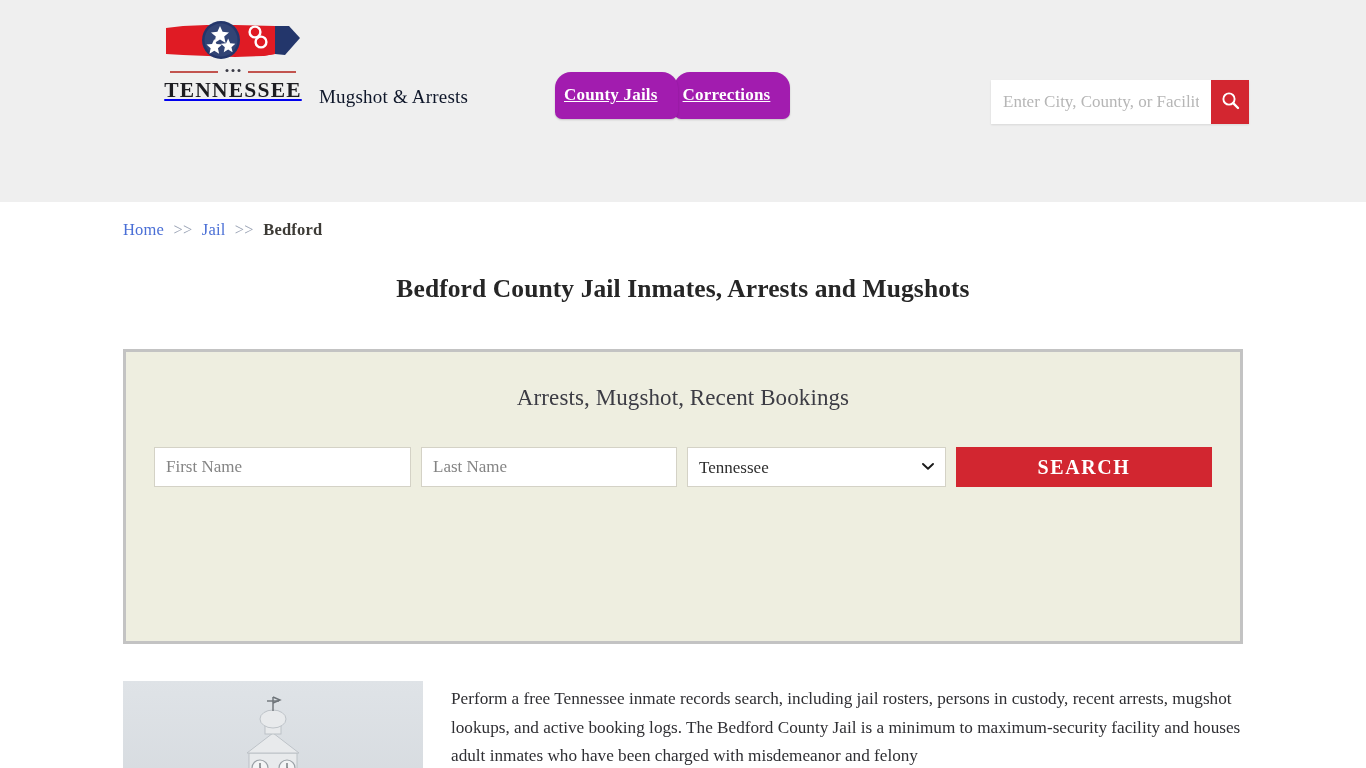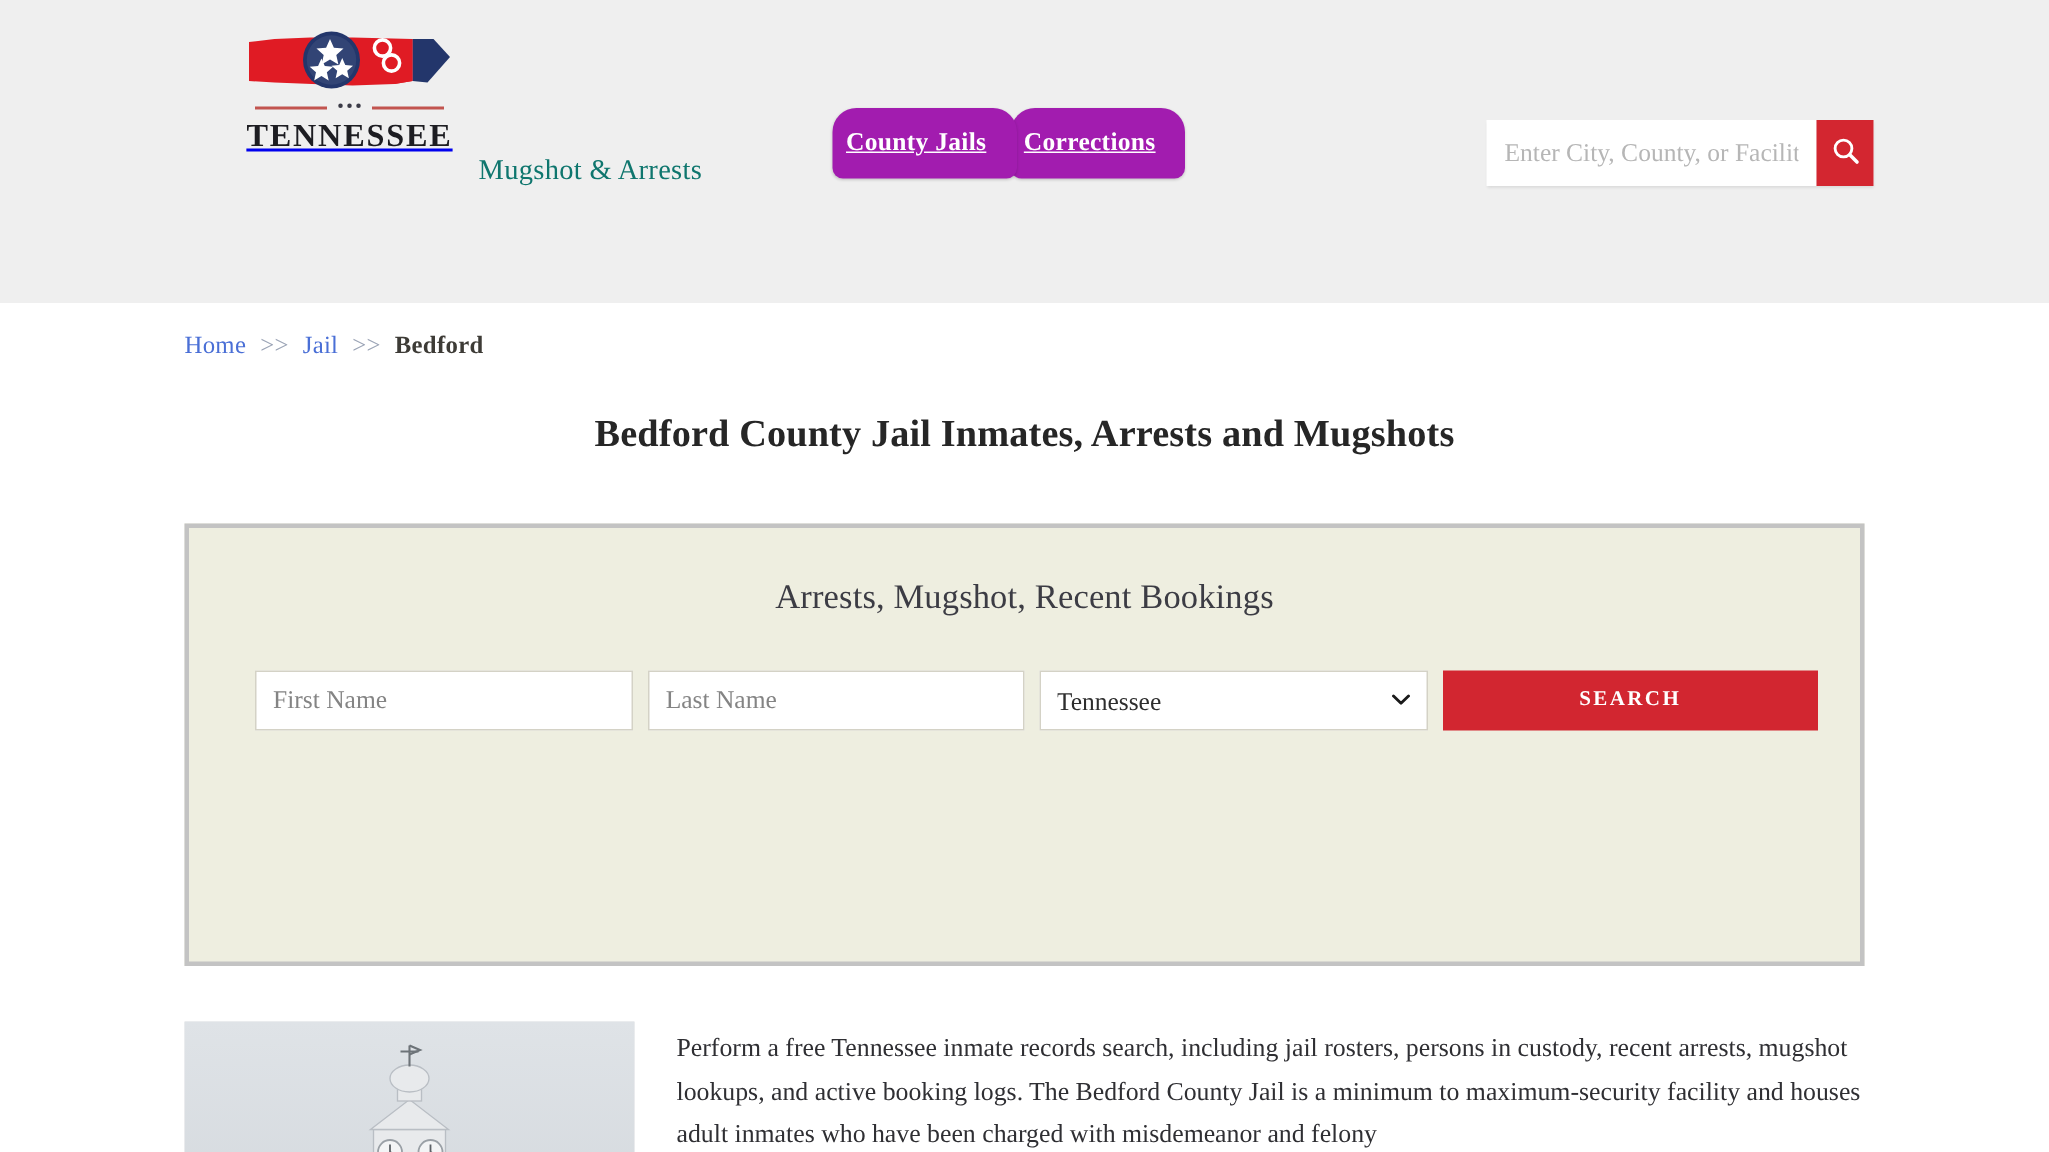--- a/index.html
+++ b/index.html
@@ -70,23 +70,23 @@
     font-weight: bold;
     color: #1d1d22;
     line-height: 1.08;
     letter-spacing: 1.2px;
     font-size: 21.5px;
   }
 
   .tagline {
     position: absolute;
     left: 196px;
-    top: 103px;
+    top: 86px;
     font-size: 19px;
-    color: #0f766e;
+    color: #0f172a;
     letter-spacing: .2px;
     white-space: nowrap;
   }
 
   .nav {
     position: absolute;
     left: 432px;
     top: 72px;
     display: flex;
     align-items: flex-end;
@@ -210,21 +210,21 @@
     height: 40px;
     background: #ffffff;
     border: 1px solid #d4d2c6;
     font-family: "Liberation Serif", "DejaVu Serif", serif;
     font-size: 17px;
     color: #2e2e2e;
     padding: 0 11px;
     outline: none;
   }
   .field::placeholder { color: #848484; }
-  .field-first { width: 259px; margin-left: 16px; }
+  .field-first { width: 259px; }
   .field-last  { width: 258px; }
   .field-state {
     width: 259px;
     appearance: none;
     -webkit-appearance: none;
     background: #ffffff;
     padding-right: 26px;
   }
   .select-wrap { position: relative; }
   .select-wrap .chev {
@@ -237,21 +237,21 @@
     color: #222;
     line-height: 1;
   }
   .btn-search {
     width: 258px;
     height: 40px;
     background: #d22630;
     color: #ffffff;
     border: none;
     font-family: "Liberation Serif", "DejaVu Serif", serif;
-    font-size: 14px;
+    font-size: 20px;
     font-weight: bold;
     letter-spacing: 1.6px;
     cursor: pointer;
   }
 
   .sponsored {
     margin-top: 45px;
     font-size: 14.5px;
     color: #d6d4c4;
     letter-spacing: .3px;

